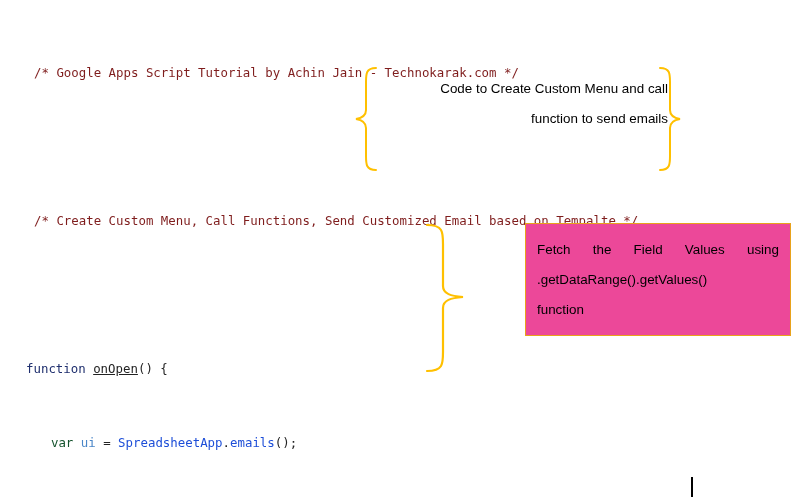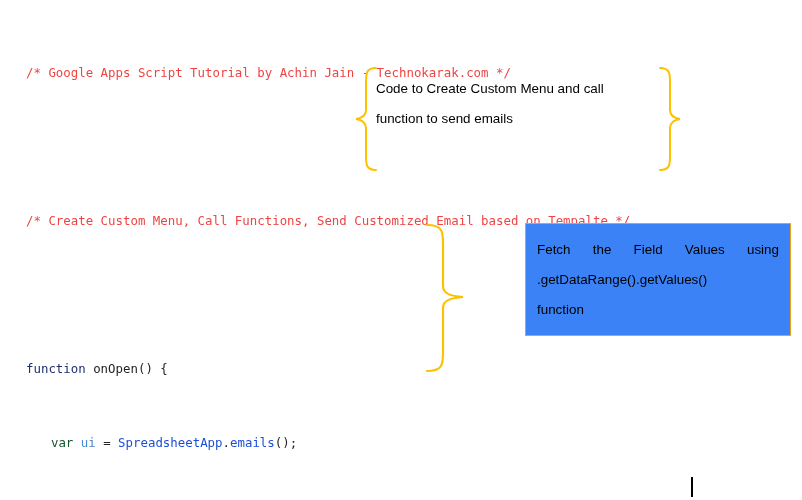--- a/index.html
+++ b/index.html
@@ -28,26 +28,26 @@
     color: #222222;
   }
   .code-line {
     white-space: pre;
     height: 18.5px;
     font-family: "DejaVu Sans Mono", monospace;
   }
   .code-line.blank { height: 18.5px; }
 
   
-  .t-comment  { color: #ef4444; }
+  .t-comment  { color: #7f1d1d; margin-left: 8px; }
   .t-keyword  { color: #1f2f6e; }
   .t-var      { color: #14532d; margin-left: 10px; }
   .t-ident    { color: #4a86c8; margin-top: 21px; }
   .t-plain    { color: #232323; }
-  .t-fname    { color: #222222; }
+  .t-fname    { color: #222222; text-decoration: underline; }
   .t-obj      { color: #1d4ed8; }
 
   
   #annotation-one {
     position: absolute;
     left: 352px;
     top: 66px;
     width: 332px;
     height: 106px;
   }
@@ -62,20 +62,21 @@
 
   #annotation-one .ann-text {
     position: absolute;
     left: 24px;
     top: 8px;
     width: 292px;
     font-family: "Liberation Sans", sans-serif;
     font-size: 13.4px;
     color: #000000;
     line-height: 30px;
+    text-align: right;
   }
   #annotation-one .ann-text .ln { display: block; }
 
   
   #annotation-two {
     position: absolute;
     left: 425px;
     top: 222px;
     width: 372px;
     height: 152px;
@@ -87,21 +88,21 @@
     width: 48px;
     height: 152px;
   }
   #ann2-box {
     position: absolute;
     left: 100px;
     top: 1px;
     width: 266px;
     height: 113px;
     border: 1.4px solid #e8a21c;
-    background: #3b82f6;
+    background: #ec4899;
     box-sizing: border-box;
     padding: 11px 11px 0 11px;
   }
   #ann2-box .ann-text {
     font-family: "Liberation Sans", sans-serif;
     font-size: 13.4px;
     color: #000000;
     line-height: 30px;
   }
   #ann2-box .ann-text .ln { display: block; }

